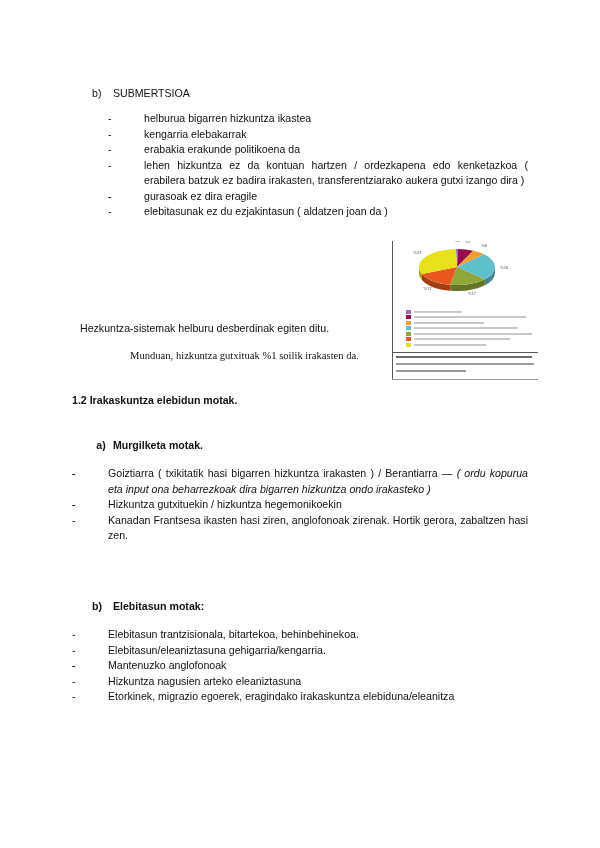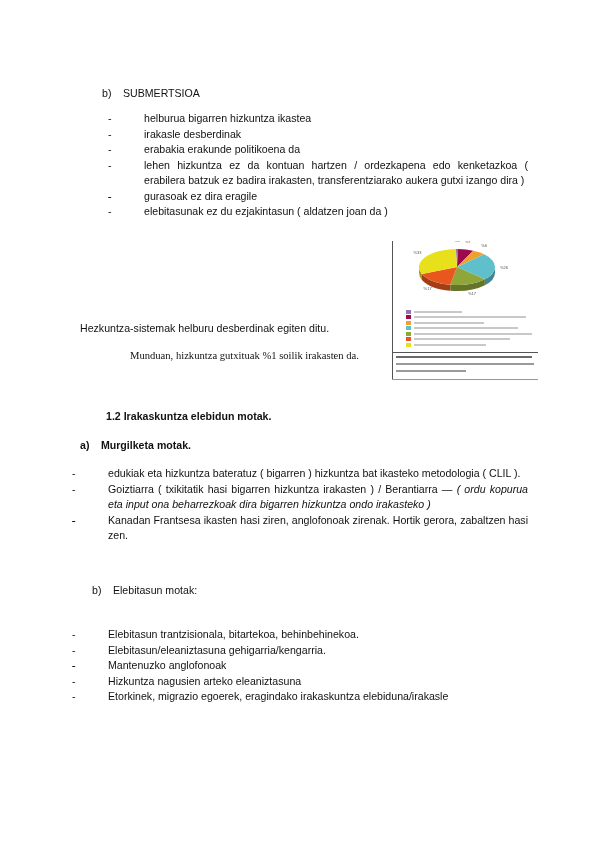--- a/index.html
+++ b/index.html
@@ -2,35 +2,35 @@
 <html><head>
   <meta charset="utf-8">
   <style>
     html, body { margin: 0; padding: 0; background: #ffffff; }
     body {
       width: 600px; height: 848px; position: relative; overflow: hidden;
       font-family: "Liberation Sans", sans-serif; color: #111;
       font-size: 10.6px;
     }
     .abs { position: absolute; }
-    .sec-head { left: 92px; top: 87px; margin-left: 10px; }
+    .sec-head { left: 92px; top: 87px; }
     .sec-head .lbl { display: inline-block; width: 18px; }
     ul.dash { list-style: none; margin: 0; padding: 0; }
     ul.dash li { position: relative; line-height: 15.5px; }
     ul.dash li .d { position: absolute; left: -36px; top: 0; }
     .list1 { left: 144px; top: 111px; width: 384px; }
     .list1 li { text-align: justify; }
     .list2 { left: 108px; top: 466px; width: 420px; }
     .list2 li { text-align: justify; }
     .list3 { left: 108px; top: 627px; width: 420px; }
     .p1 { left: 80px; top: 322px; }
     .p2 { left: 130px; top: 350px; font-family: Liberation Serif, serif; }
-    .h12 { left: 72px; top: 410px; font-weight: bold; margin-left: 34px; }
-    .ha { left: 80px; top: 439px; font-weight: bold; }
-    .hb { left: 92px; top: 584px; font-weight: normal; }
+    .h12 { left: 72px; top: 394px; font-weight: bold; }
+    .ha { left: 92px; top: 439px; font-weight: bold; text-align: center; }
+    .hb { left: 92px; top: 600px; font-weight: bold; }
     .ha .lbl, .hb .lbl { display: inline-block; width: 18px; }
     em { font-style: italic; }
 
     
     .figure { left: 392px; top: 241px; width: 146px; height: 138px; }
     .fig-border { position: absolute; left: 0; top: 0; width: 1px; height: 138px; background: #555; }
     .pie-svg { position: absolute; left: 10px; top: 0; }
     .legend { position: absolute; left: 14px; top: 68px; width: 128px; }
     .leg-row { display: flex; align-items: center; height: 5.3px; margin-bottom: 0.2px; }
     .leg-sw { width: 5px; height: 4px; margin-right: 3px; }
@@ -41,21 +41,21 @@
 </head>
 <body>
 
 <div class="abs sec-head">
   <span class="lbl">b)</span>
   <span>SUBMERTSIOA</span>
 </div>
 
 <ul class="abs dash list1" id="list1">
     <li><span class="d">-</span><span>helburua bigarren hizkuntza ikastea</span></li>
-    <li><span class="d">-</span><span>irakasle desberdinak</span></li>
+    <li><span class="d">-</span><span>kengarria elebakarrak</span></li>
     <li><span class="d">-</span><span>erabakia erakunde politikoena da</span></li>
     <li><span class="d">-</span><span>lehen hizkuntza ez da kontuan hartzen / ordezkapena edo kenketazkoa ( erabilera batzuk ez badira irakasten, transferentziarako aukera gutxi izango dira )</span></li>
     <li><span class="d">-</span></li>
     <li><span class="d">-</span><span>gurasoak ez dira  eragile</span></li>
     <li><span class="d">-</span><span>elebitasunak ez du ezjakintasun ( aldatzen joan da )</span></li>
   </ul>
 
 <div class="abs p1">Hezkuntza-sistemak helburu desberdinak egiten ditu.</div>
 <div class="abs p2">Munduan, hizkuntza gutxituak %1 soilik irakasten da.</div>
 
@@ -119,32 +119,32 @@
 </div>
 
 <div class="abs h12">1.2 Irakaskuntza elebidun motak.</div>
 
 <div class="abs ha">
   <span class="lbl">a)</span>
   <span>Murgilketa motak.</span>
 </div>
 
 <ul class="abs dash list2" id="list2">
-    <li><span class="d">-</span><span>edukiak eta hizkuntza bateratuz ( bigarren ) hizkuntza bat ikasteko metodologia ( CLIL ).</span></li>
+    <li><span class="d">-</span></li>
     <li><span class="d">-</span><span>Goiztiarra ( txikitatik hasi bigarren hizkuntza irakasten ) / Berantiarra — </span><em>( ordu kopurua eta input ona beharrezkoak dira bigarren hizkuntza ondo irakasteko )</em></li>
     <li><span class="d">-</span></li>
-    <li><span class="d">-</span></li>
+    <li><span class="d">-</span><span>Hizkuntza gutxituekin / hizkuntza hegemonikoekin</span></li>
     <li><span class="d">-</span><span>Kanadan Frantsesa ikasten hasi ziren, anglofonoak zirenak. Hortik gerora, zabaltzen hasi zen.</span></li>
   </ul>
 
 <div class="abs hb">
   <span class="lbl">b)</span>
   <span>Elebitasun motak:</span>
 </div>
 
 <ul class="abs dash list3" id="list3">
     <li><span class="d">-</span><span>Elebitasun trantzisionala, bitartekoa, behinbehinekoa.</span></li>
     <li><span class="d">-</span><span>Elebitasun/eleaniztasuna gehigarria/kengarria.</span></li>
     <li><span class="d">-</span></li>
     <li><span class="d">-</span><span>Mantenuzko anglofonoak</span></li>
     <li><span class="d">-</span><span>Hizkuntza nagusien arteko eleaniztasuna</span></li>
-    <li><span class="d">-</span><span>Etorkinek, migrazio egoerek, eragindako irakaskuntza elebiduna/irakasle</span></li>
+    <li><span class="d">-</span><span>Etorkinek, migrazio egoerek, eragindako irakaskuntza elebiduna/eleanitza</span></li>
   </ul>
 
 </body></html>

